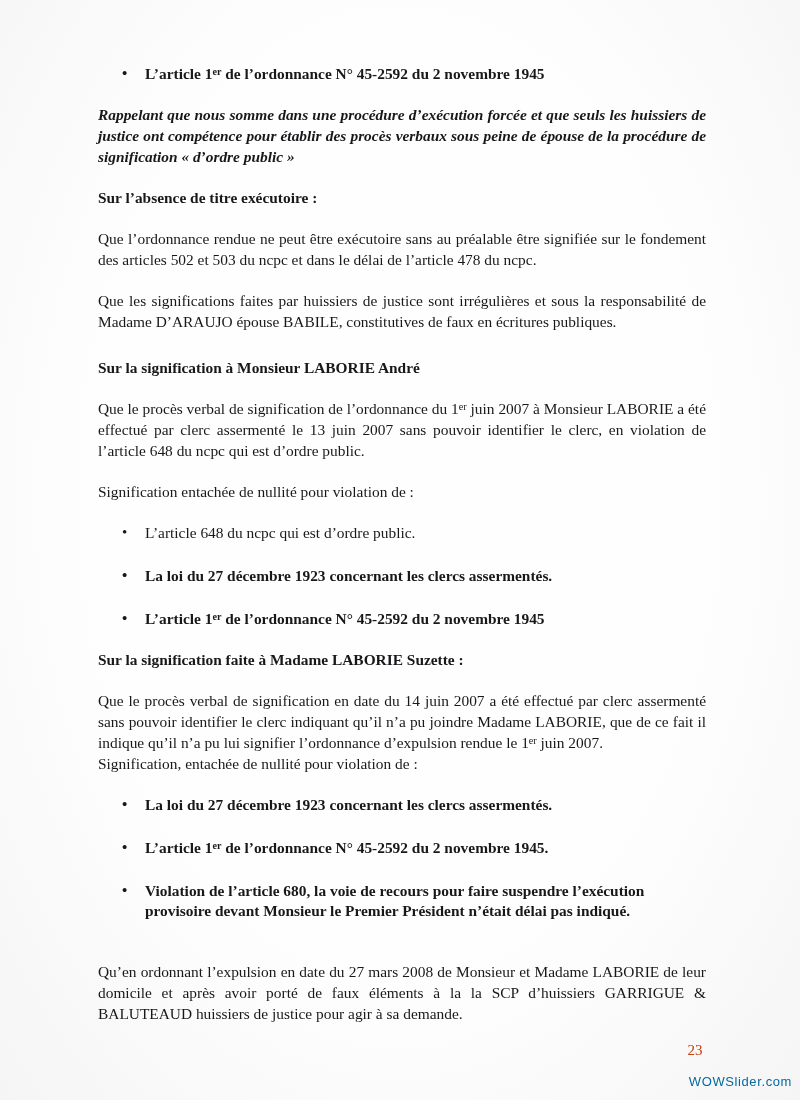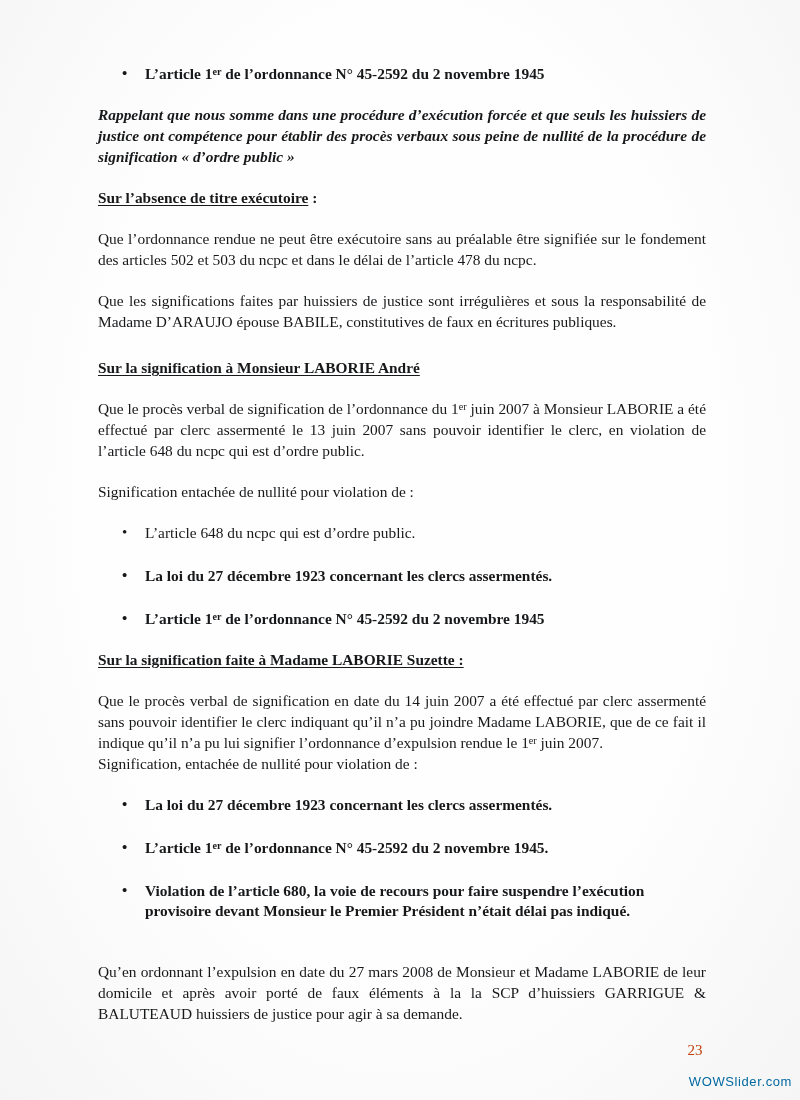--- a/index.html
+++ b/index.html
@@ -57,21 +57,20 @@
   }
 
   .heading {
     font-weight: bold;
     font-size: 15.4px;
     line-height: 1.36;
     margin: 0;
     text-align: left;
   }
   .heading .u {
-    text-decoration: underline;
     text-underline-offset: 2px;
   }
 
   
   ul.bullets {
     margin: 0;
     padding: 0;
     list-style: none;
   }
   ul.bullets li {
@@ -130,21 +129,21 @@
   <div class="scan-tint"></div>
 
   <div class="content">
 
     <ul class="bullets">
       <li class="bi"><span>L’article 1</span><sup>er</sup><span> de l’ordonnance N° 45-2592 du 2 novembre 1945</span></li>
     </ul>
 
     <div class="gap-md"></div>
 
-    <p class="para bold-italic">Rappelant que nous somme dans une procédure d’exécution forcée et que seuls les huissiers de justice ont compétence pour établir des procès verbaux sous peine de nullité de la procédure de signification «  d’ordre public »</p>
+    <p class="para bold-italic">Rappelant que nous somme dans une procédure d’exécution forcée et que seuls les huissiers de justice ont compétence pour établir des procès verbaux sous peine de épouse de la procédure de signification «  d’ordre public »</p>
 
     <div class="gap-md"></div>
 
     <p class="heading"><span class="u">Sur l’absence de titre exécutoire</span><span> :</span></p>
 
     <div class="gap-md"></div>
 
     <p class="para">Que l’ordonnance rendue ne peut être exécutoire sans au   préalable être signifiée sur le fondement des articles 502 et 503 du ncpc et dans le délai de l’article 478 du ncpc.</p>
 
     <div class="gap-md"></div>

